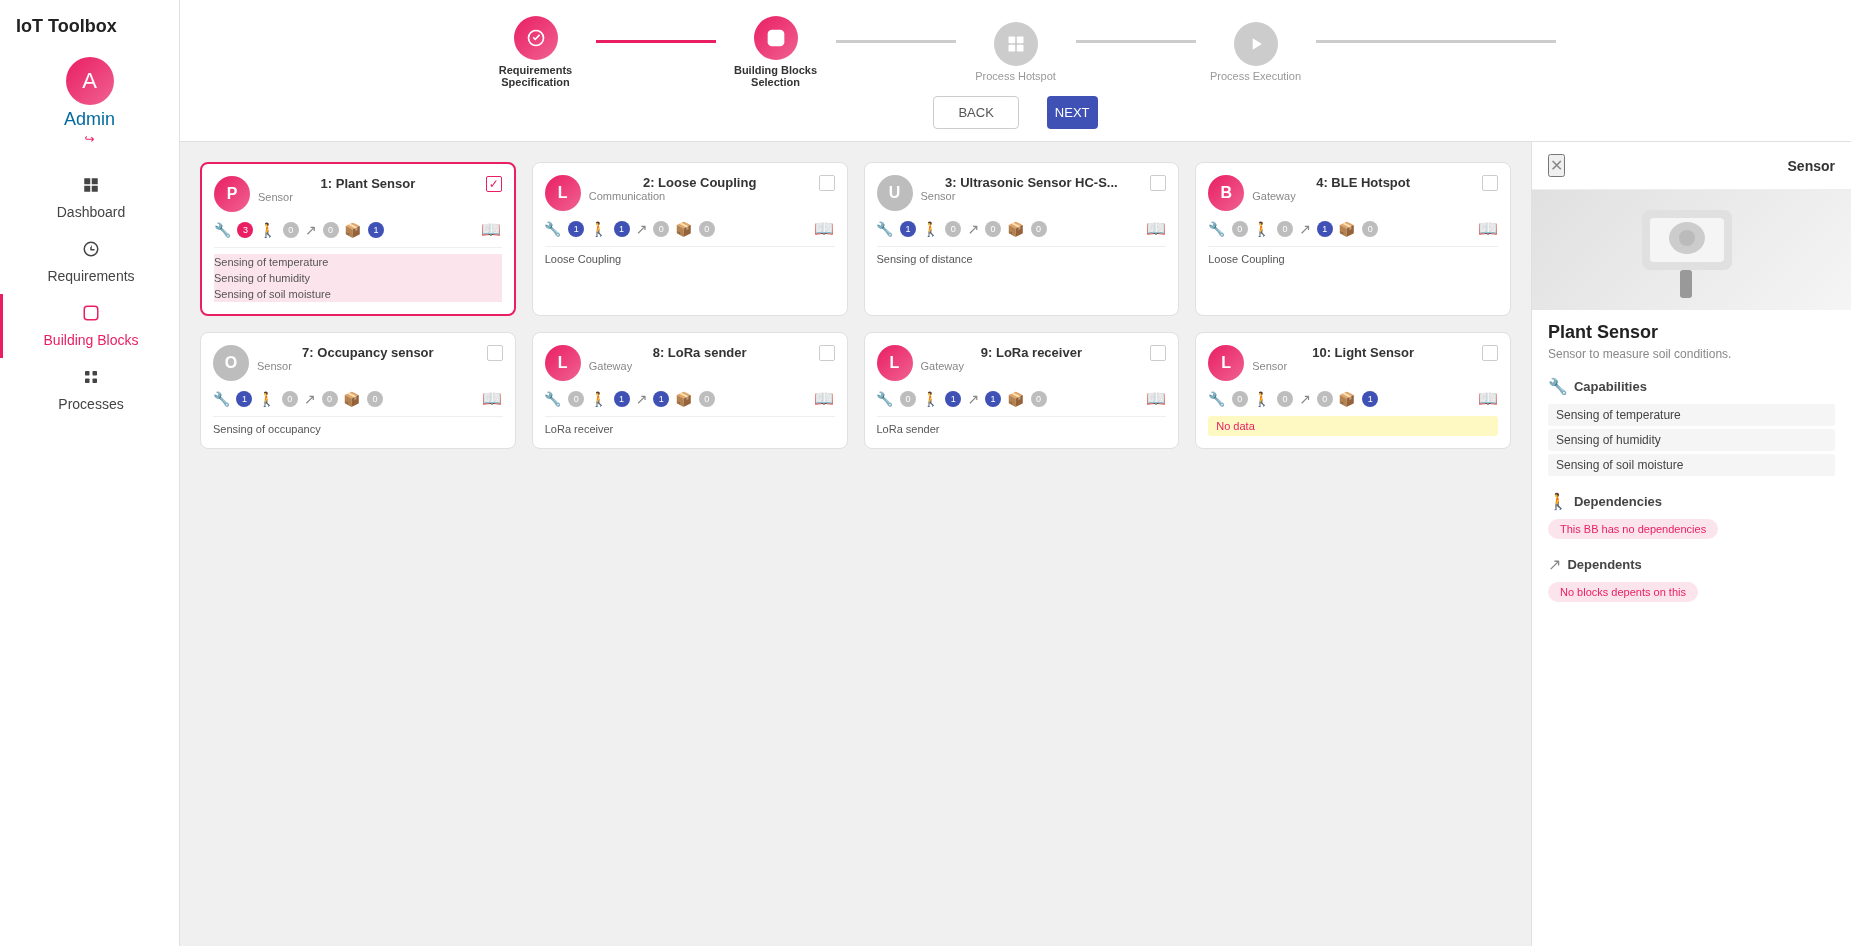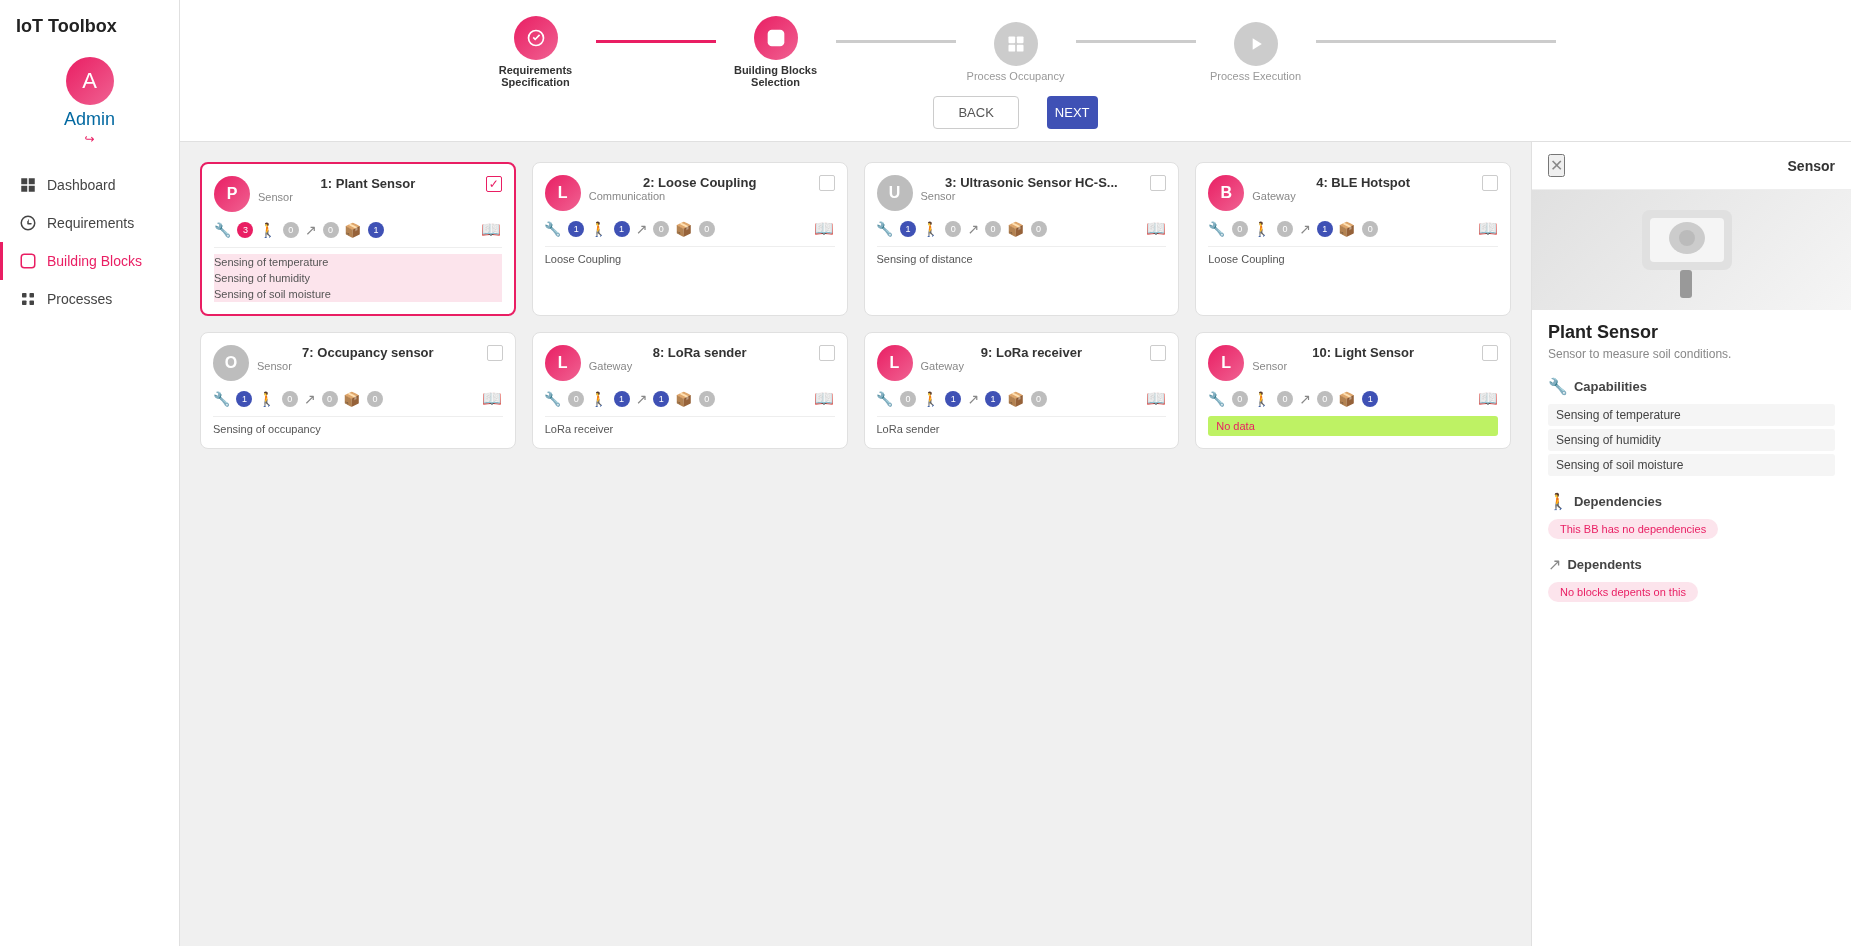--- a/index.html
+++ b/index.html
@@ -53,20 +53,21 @@
     }
     .nav-item {
       display: flex;
       align-items: center;
       gap: 10px;
       padding: 10px 16px;
       cursor: pointer;
       color: #444;
       font-size: 14px;
       border-left: 3px solid transparent;
+      flex-direction: column;
     }
     .nav-item.active { color: #e91e63; border-left-color: #e91e63; }
     .nav-icon { width: 18px; height: 18px; flex-shrink: 0; }
 
     
     .main {
       flex: 1;
       display: flex;
       flex-direction: column;
       overflow: hidden;
@@ -240,21 +241,21 @@
 
     .bb-capabilities {
       font-size: 11px;
       color: #555;
       border-top: 1px solid #eee;
       padding-top: 6px;
     }
     .bb-cap-item { padding: 2px 0; }
     .bb-cap-item.highlight { background: #fce4ec; }
 
-    .no-data { background: #bef264; color: #e91e63; font-size: 11px; padding: 4px 8px; border-radius: 3px; }
+    .no-data { background: #fef9c3; color: #e91e63; font-size: 11px; padding: 4px 8px; border-radius: 3px; }
     .loose-coupling-text { font-size: 11px; color: #555; padding-top: 6px; border-top: 1px solid #eee; }
 
     
     .detail-panel {
       width: 320px;
       background: #fff;
       border-left: 1px solid #e0e0e0;
       overflow-y: auto;
       flex-shrink: 0;
     }
@@ -385,21 +386,21 @@
 
       <div class="step-item">
         <div class="step-circle">
           <svg width="20" height="20" viewBox="0 0 24 24" fill="white">
               <rect x="3" y="3" width="8" height="8" rx="1"></rect>
               <rect x="13" y="3" width="8" height="8" rx="1"></rect>
               <rect x="3" y="13" width="8" height="8" rx="1"></rect>
               <rect x="13" y="13" width="8" height="8" rx="1"></rect>
             </svg>
         </div>
-        <div class="step-label">Process Occupancy</div>
+        <div class="step-label">Process Hotspot</div>
       </div>
 
       <div class="step-connector"></div>
 
       <div class="step-item">
         <div class="step-circle">
           <svg width="20" height="20" viewBox="0 0 24 24" fill="white">
               <polygon points="8,5 19,12 8,19"></polygon>
             </svg>
         </div>

